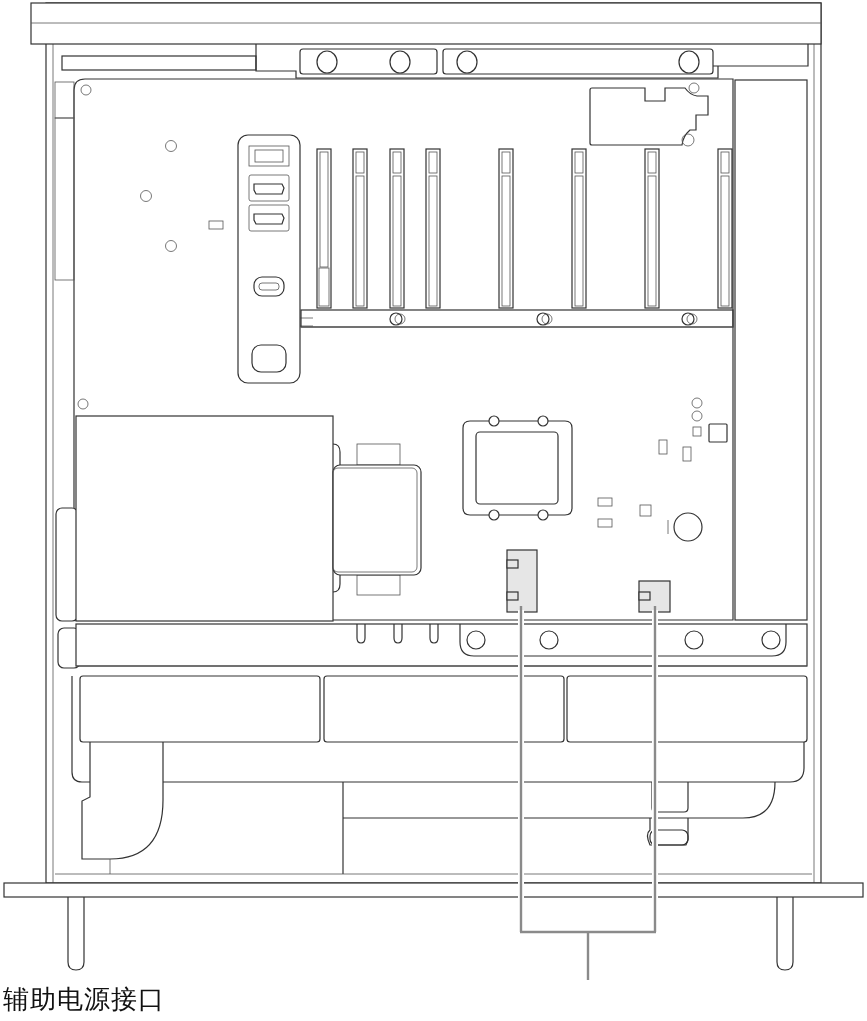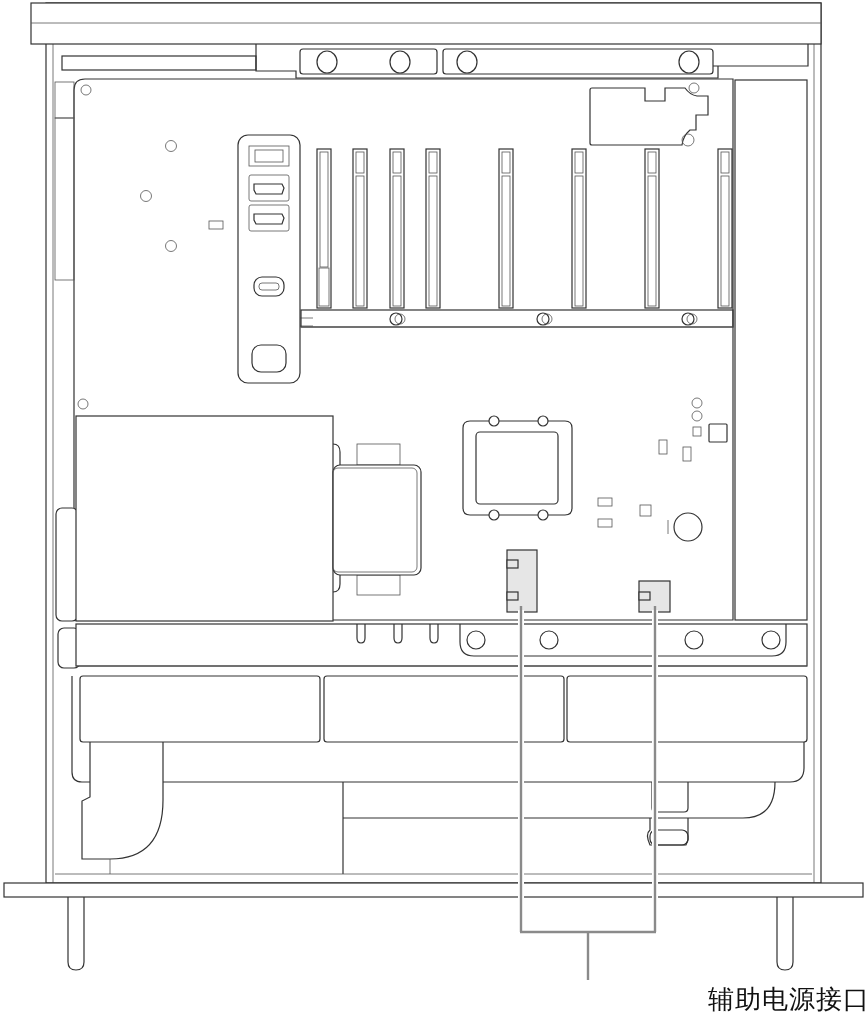--- a/index.html
+++ b/index.html
@@ -5,21 +5,21 @@
   html, body { margin:0; padding:0; background:#ffffff; }
   body { width:867px; height:1021px; position:relative; overflow:hidden; font-family:"DejaVu Sans", sans-serif; }
   svg { position:absolute; left:0; top:0; }
   .ln { fill:none; stroke:#333; stroke-width:1.2; }
   .lt { fill:none; stroke:#555; stroke-width:0.8; }
   .wf { fill:#fff; stroke:#333; stroke-width:1.2; }
   .gf { fill:#e6e6e6; stroke:#333; stroke-width:1.2; }
   .callout { fill:none; stroke:#8a8a8a; stroke-width:2.4; }
   .callout-halo { fill:none; stroke:#fff; stroke-width:6; }
   .label {
-    position:absolute; left:0; width:100%; top:982px; text-align:right;
+    position:absolute; left:0; width:100%; top:982px; text-align:left;
     font-size:26px; color:#111; letter-spacing:1px; padding-left:-4px;
   }
   .label span { position:relative; left:3px; }
 </style>
 </head>
 <body>
 
 <svg width="867" height="1021" viewBox="0 0 867 1021">
 
   <g>

